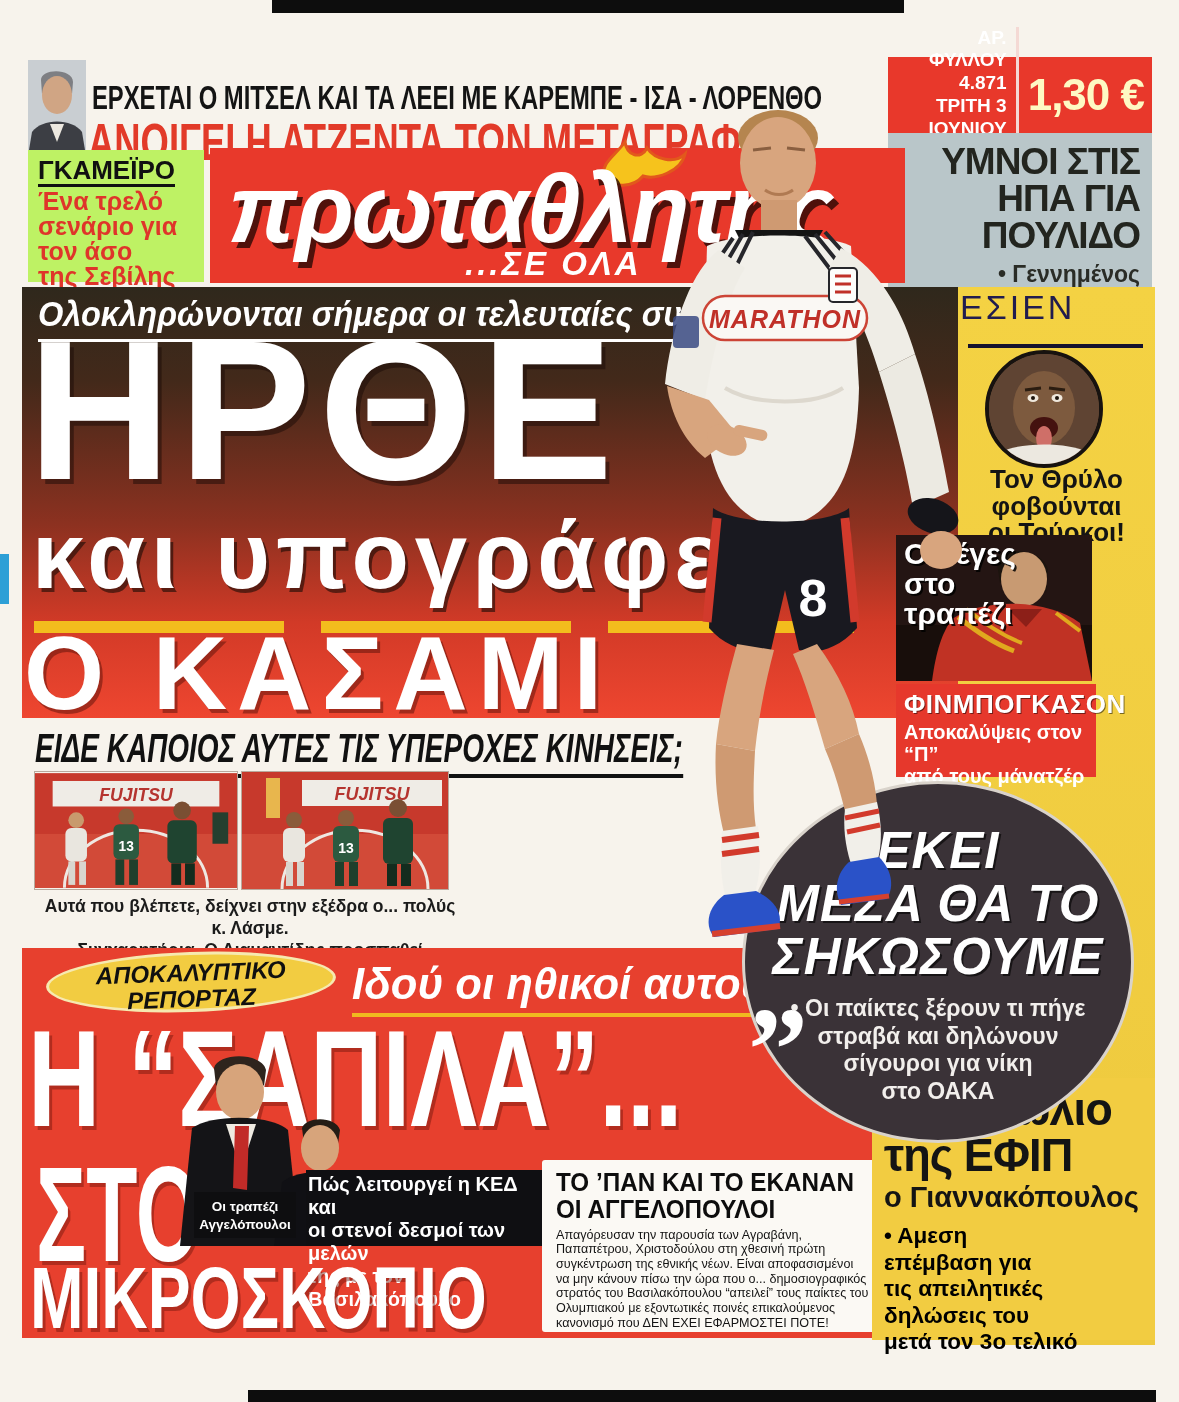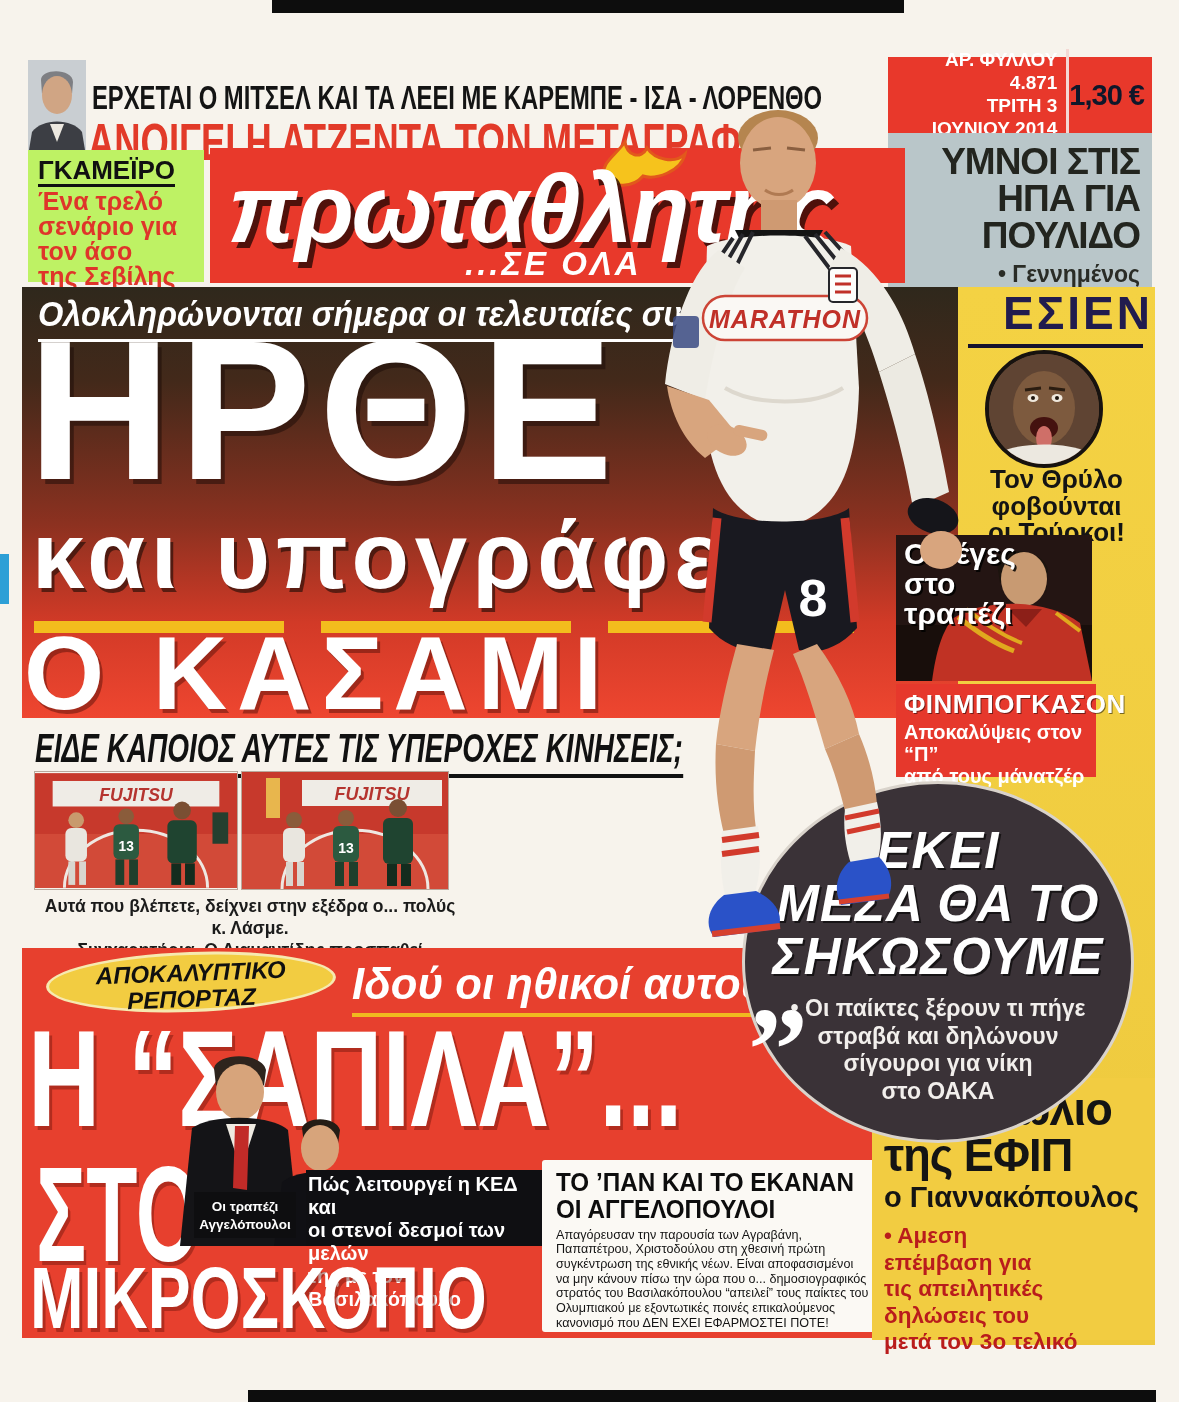--- a/index.html
+++ b/index.html
@@ -17,21 +17,21 @@
 
   
   .mitsel{left:28px;top:60px;width:58px;height:96px;overflow:hidden;background:#c9ced2;}
   .topbar-kicker{left:92px;top:78px;font-size:34px;font-weight:900;color:#141414;letter-spacing:0;}
   .topbar-kicker .sxl{transform:scaleX(.70);}
   .topbar-headline{left:88px;top:112px;font-size:52px;font-weight:900;color:#e23a29;}
   .topbar-headline .sxl{transform:scaleX(.70);}
 
   .issue-box{left:888px;top:57px;width:264px;height:76px;background:#e8382b;display:flex;align-items:center;box-sizing:border-box;padding:4px 8px;}
   .issue-lines{flex:1;text-align:right;color:#fff;font-weight:800;font-size:19px;line-height:1.2;padding-right:9px;border-right:3px solid #f4d9d4;}
-  .issue-price{color:#0f172a;font-weight:900;font-size:29px;letter-spacing:-1px;}
+  .issue-price{color:#fef9c3;font-weight:900;font-size:44px;padding-left:9px;letter-spacing:-1px;}
 
   .poulido{left:888px;top:133px;width:264px;height:167px;background:#b9c6c9;box-sizing:border-box;padding:10px 12px;text-align:right;}
   .poulido-title{font-size:37px;font-weight:900;color:#23251f;line-height:1.0;letter-spacing:-1px;}
   .poulido-bullet{margin-top:8px;font-size:23px;font-weight:800;color:#2a2c26;line-height:1.1;}
 
   .gameiro{left:28px;top:150px;width:176px;height:132px;background:#bef264;box-sizing:border-box;padding:7px 10px;}
   .gameiro-title{font-size:26px;font-weight:900;color:#111;border-bottom:3px solid #111;display:inline-block;line-height:1.05;}
   .gameiro-text{font-size:25px;font-weight:900;color:#df352a;line-height:1.0;margin-top:2px;}
 
   .masthead{left:210px;top:148px;width:695px;height:135px;background:#e8392b;}
@@ -43,21 +43,21 @@
   .hero{left:22px;top:287px;width:936px;height:431px;background:linear-gradient(180deg,#2f281c 0%,#43291a 22%,#8c3120 55%,#d23a27 78%,#ee4630 100%);}
   .hero-kicker{position:absolute;left:16px;top:7px;font-size:35px;font-weight:900;font-style:italic;color:#fff;}
   .hero-kicker .sxl{transform:scaleX(.93);border-bottom:3px solid #fff;padding-bottom:5px;}
   .hero-line1{position:absolute;left:6px;top:30px;font-size:198px;font-weight:900;color:#fff;letter-spacing:8px;line-height:.95;text-shadow:4px 5px 0 rgba(25,10,5,.5);text-align:right;}
   .hero-line2{position:absolute;left:10px;top:222px;font-size:94px;font-weight:900;color:#fff;letter-spacing:6px;line-height:1;text-shadow:3px 4px 0 rgba(25,10,5,.6);}
   .hero-underline{position:absolute;left:12px;top:334px;width:820px;height:12px;background:repeating-linear-gradient(90deg,#f3bd1d 0 250px,rgba(0,0,0,0) 250px 287px);}
   .hero-line3{position:absolute;left:2px;top:338px;font-size:103px;font-weight:900;color:#fff;letter-spacing:10px;line-height:.95;text-shadow:3px 4px 0 rgba(90,15,8,.5);}
 
   
   .right-col{left:958px;top:287px;width:197px;height:1058px;background:linear-gradient(#f4d243,#eec93e);}
-  .essien-title{left:960px;top:290px;width:193px;text-align:right;font-size:46px;font-weight:700;color:#211c4e;letter-spacing:3px;line-height:1;}
+  .essien-title{left:960px;top:290px;width:193px;text-align:left;font-size:34px;font-weight:400;color:#211c4e;letter-spacing:3px;line-height:1;}
   .essien-rule{left:968px;top:344px;width:175px;height:4px;background:#15122e;}
   .essien-photo{left:985px;top:350px;width:110px;height:110px;border-radius:50%;overflow:hidden;border:4px solid #17120f;background:#6b4e38;}
   .essien-text{left:960px;top:466px;width:193px;text-align:center;font-size:26px;font-weight:900;color:#141414;line-height:1.02;}
 
   .reyes{left:896px;top:535px;width:196px;height:146px;overflow:hidden;background:#1a100c;}
   .reyes-title{position:absolute;left:8px;top:4px;font-size:30px;font-weight:900;color:#fff;line-height:1.0;text-shadow:2px 2px 0 rgba(0,0,0,.85);}
 
   .finn{left:896px;top:684px;width:200px;height:93px;background:#e6382c;box-sizing:border-box;padding:5px 8px;}
   .finn-title{font-size:26px;font-weight:900;color:#fff;letter-spacing:.5px;text-shadow:1px 1px 0 rgba(0,0,0,.5);}
   .finn-text{font-size:20px;font-weight:800;color:#fff;line-height:1.1;margin-top:1px;}
@@ -92,21 +92,21 @@
   .pan-box{position:absolute;left:520px;top:212px;width:342px;height:172px;background:#fbf9f4;border-radius:3px;box-sizing:border-box;padding:9px 14px;}
   .pan-title{font-size:25.5px;font-weight:900;color:#0d0d0d;line-height:1.05;}
   .pan-title .sxl{transform:scaleX(.95);}
   .pan-body{margin-top:5px;font-size:12.6px;font-weight:500;color:#141414;line-height:1.17;}
 
   
   .efip{left:872px;top:1078px;width:283px;height:262px;background:#f2cc41;box-sizing:border-box;padding:8px 6px 6px 12px;z-index:3;}
   .efip-h{font-size:47px;font-weight:900;color:#141414;line-height:.98;letter-spacing:-1px;}
   .efip-h .sxl{transform:scaleX(.96);}
   .efip-sub{font-size:29px;font-weight:800;color:#141414;margin-top:3px;}
-  .efip-bullet{margin-top:9px;font-size:22.5px;font-weight:800;color:#b91c1c;line-height:1.18;}
+  .efip-bullet{margin-top:9px;font-size:22.5px;font-weight:800;color:#000000;line-height:1.18;}
 
   .player{left:585px;top:88px;width:400px;height:885px;z-index:6;pointer-events:none;}
   .z3{z-index:3;}
 </style>
 </head>
 <body>
 
 <div id="page">
 
   <div class="abs top-strip"></div>

